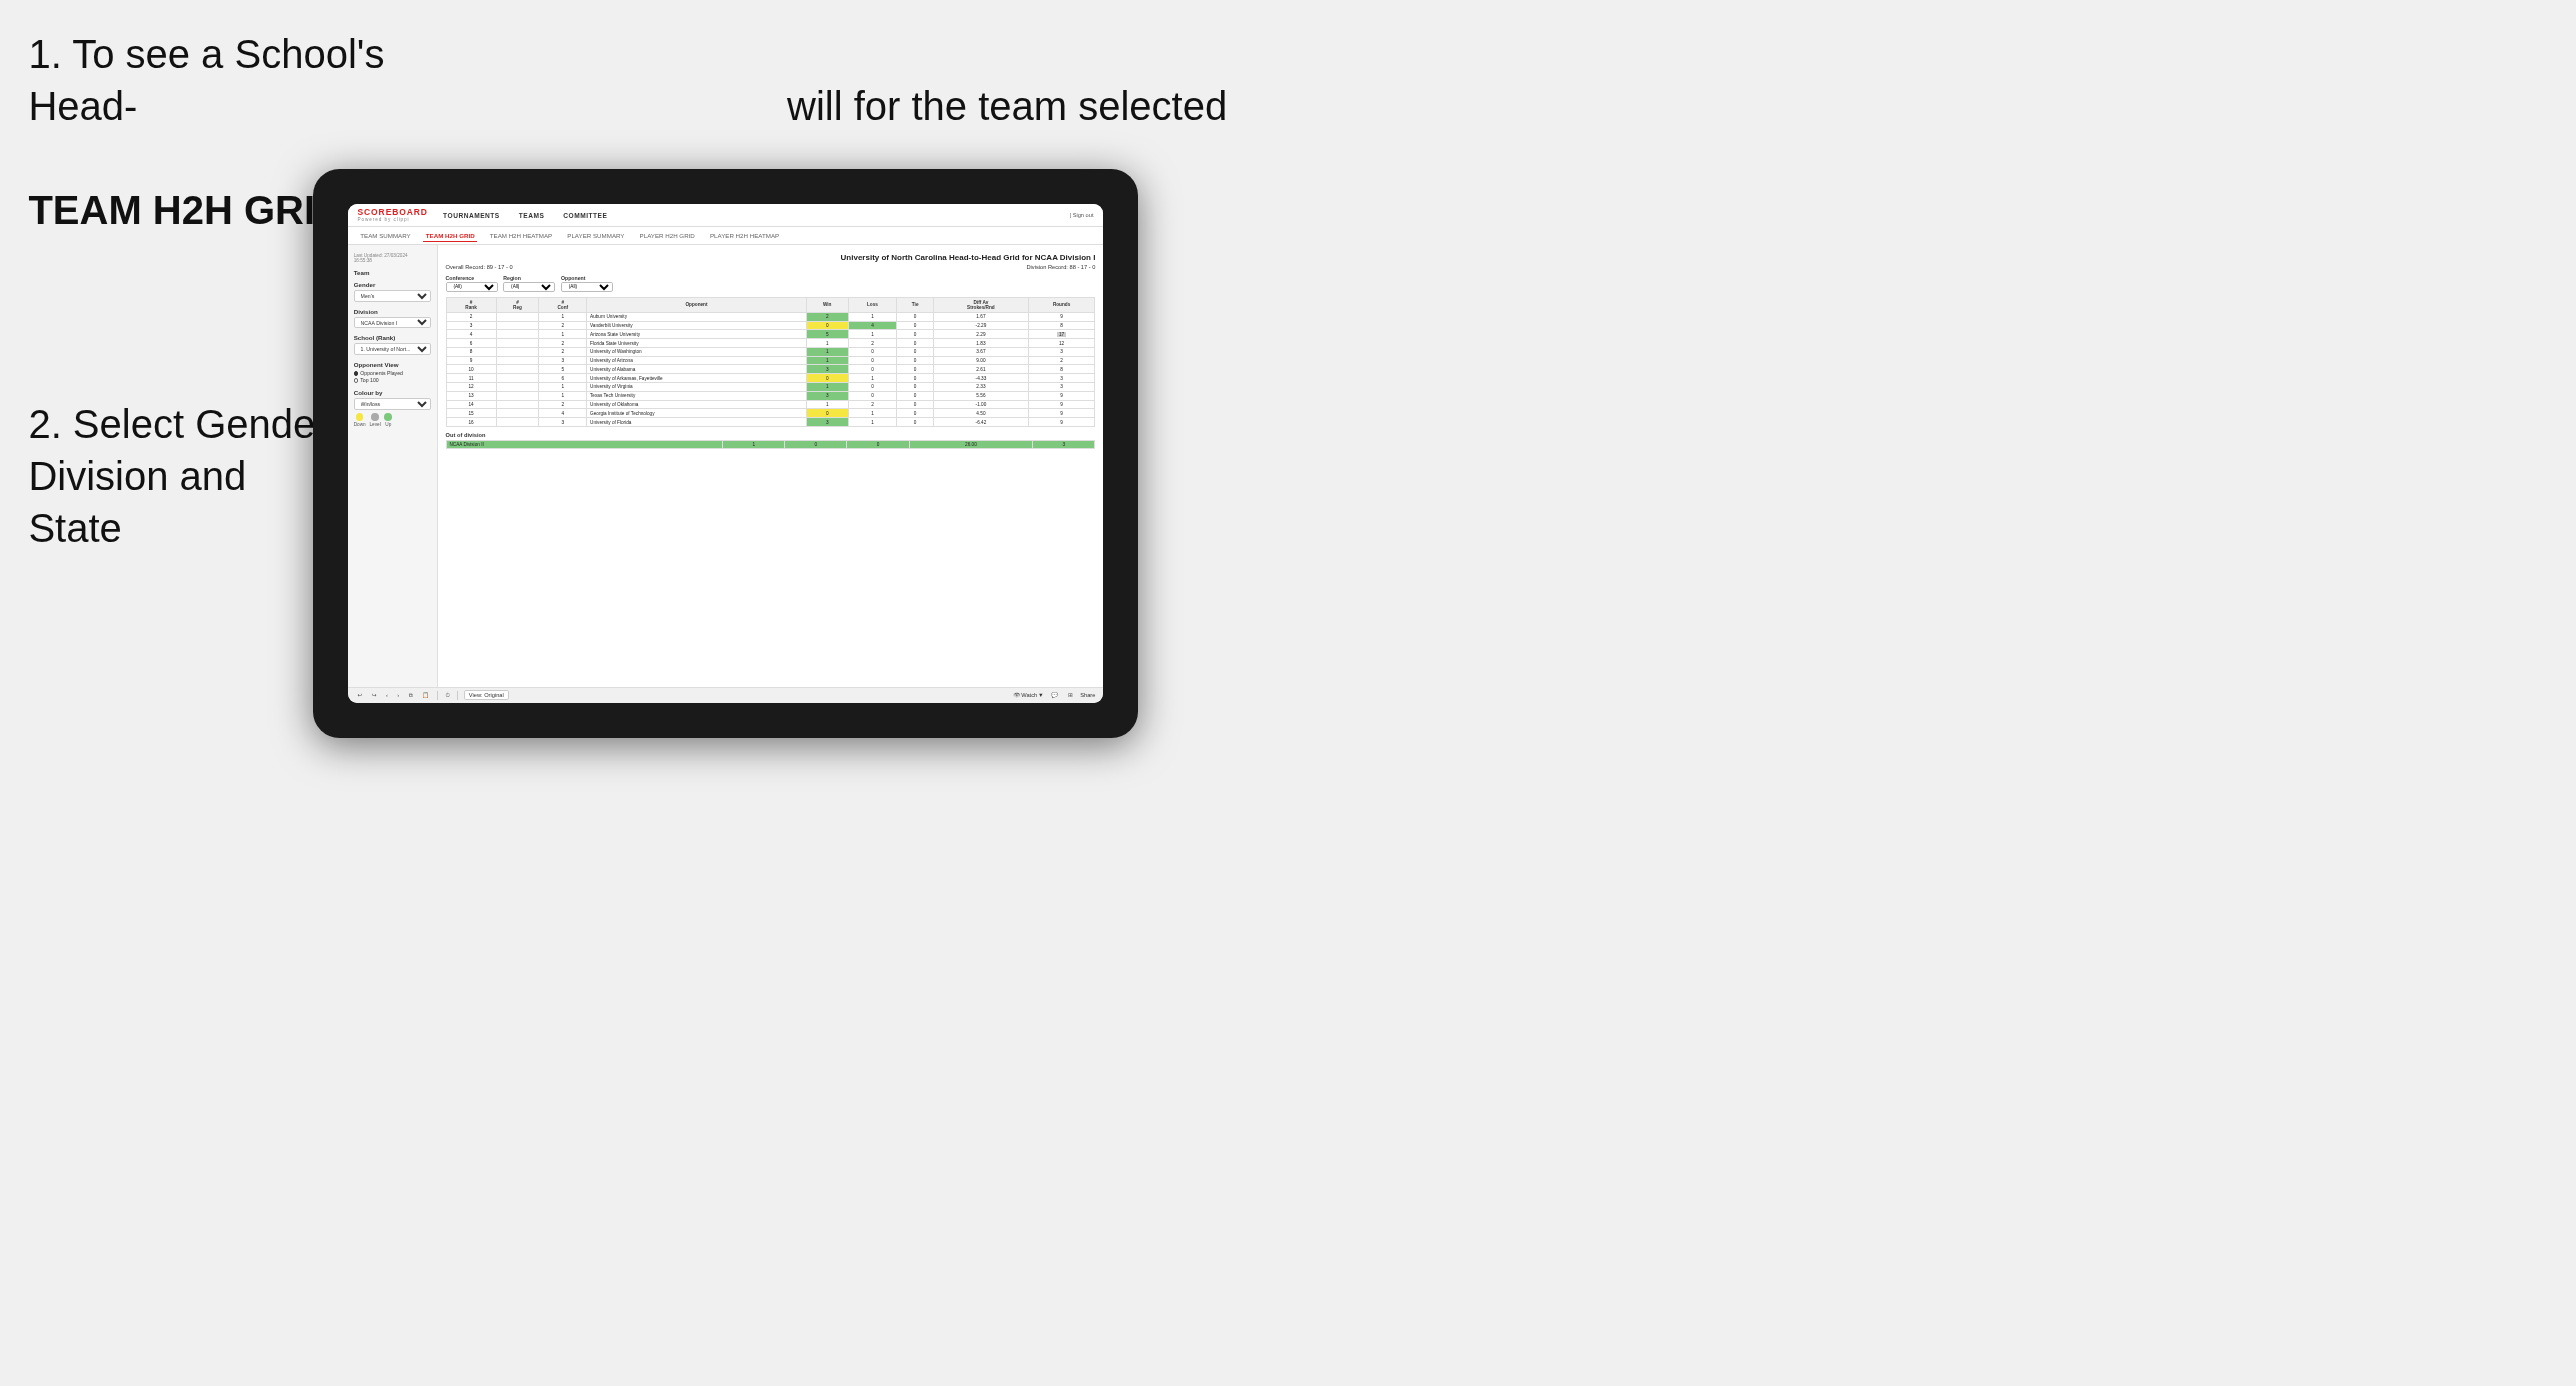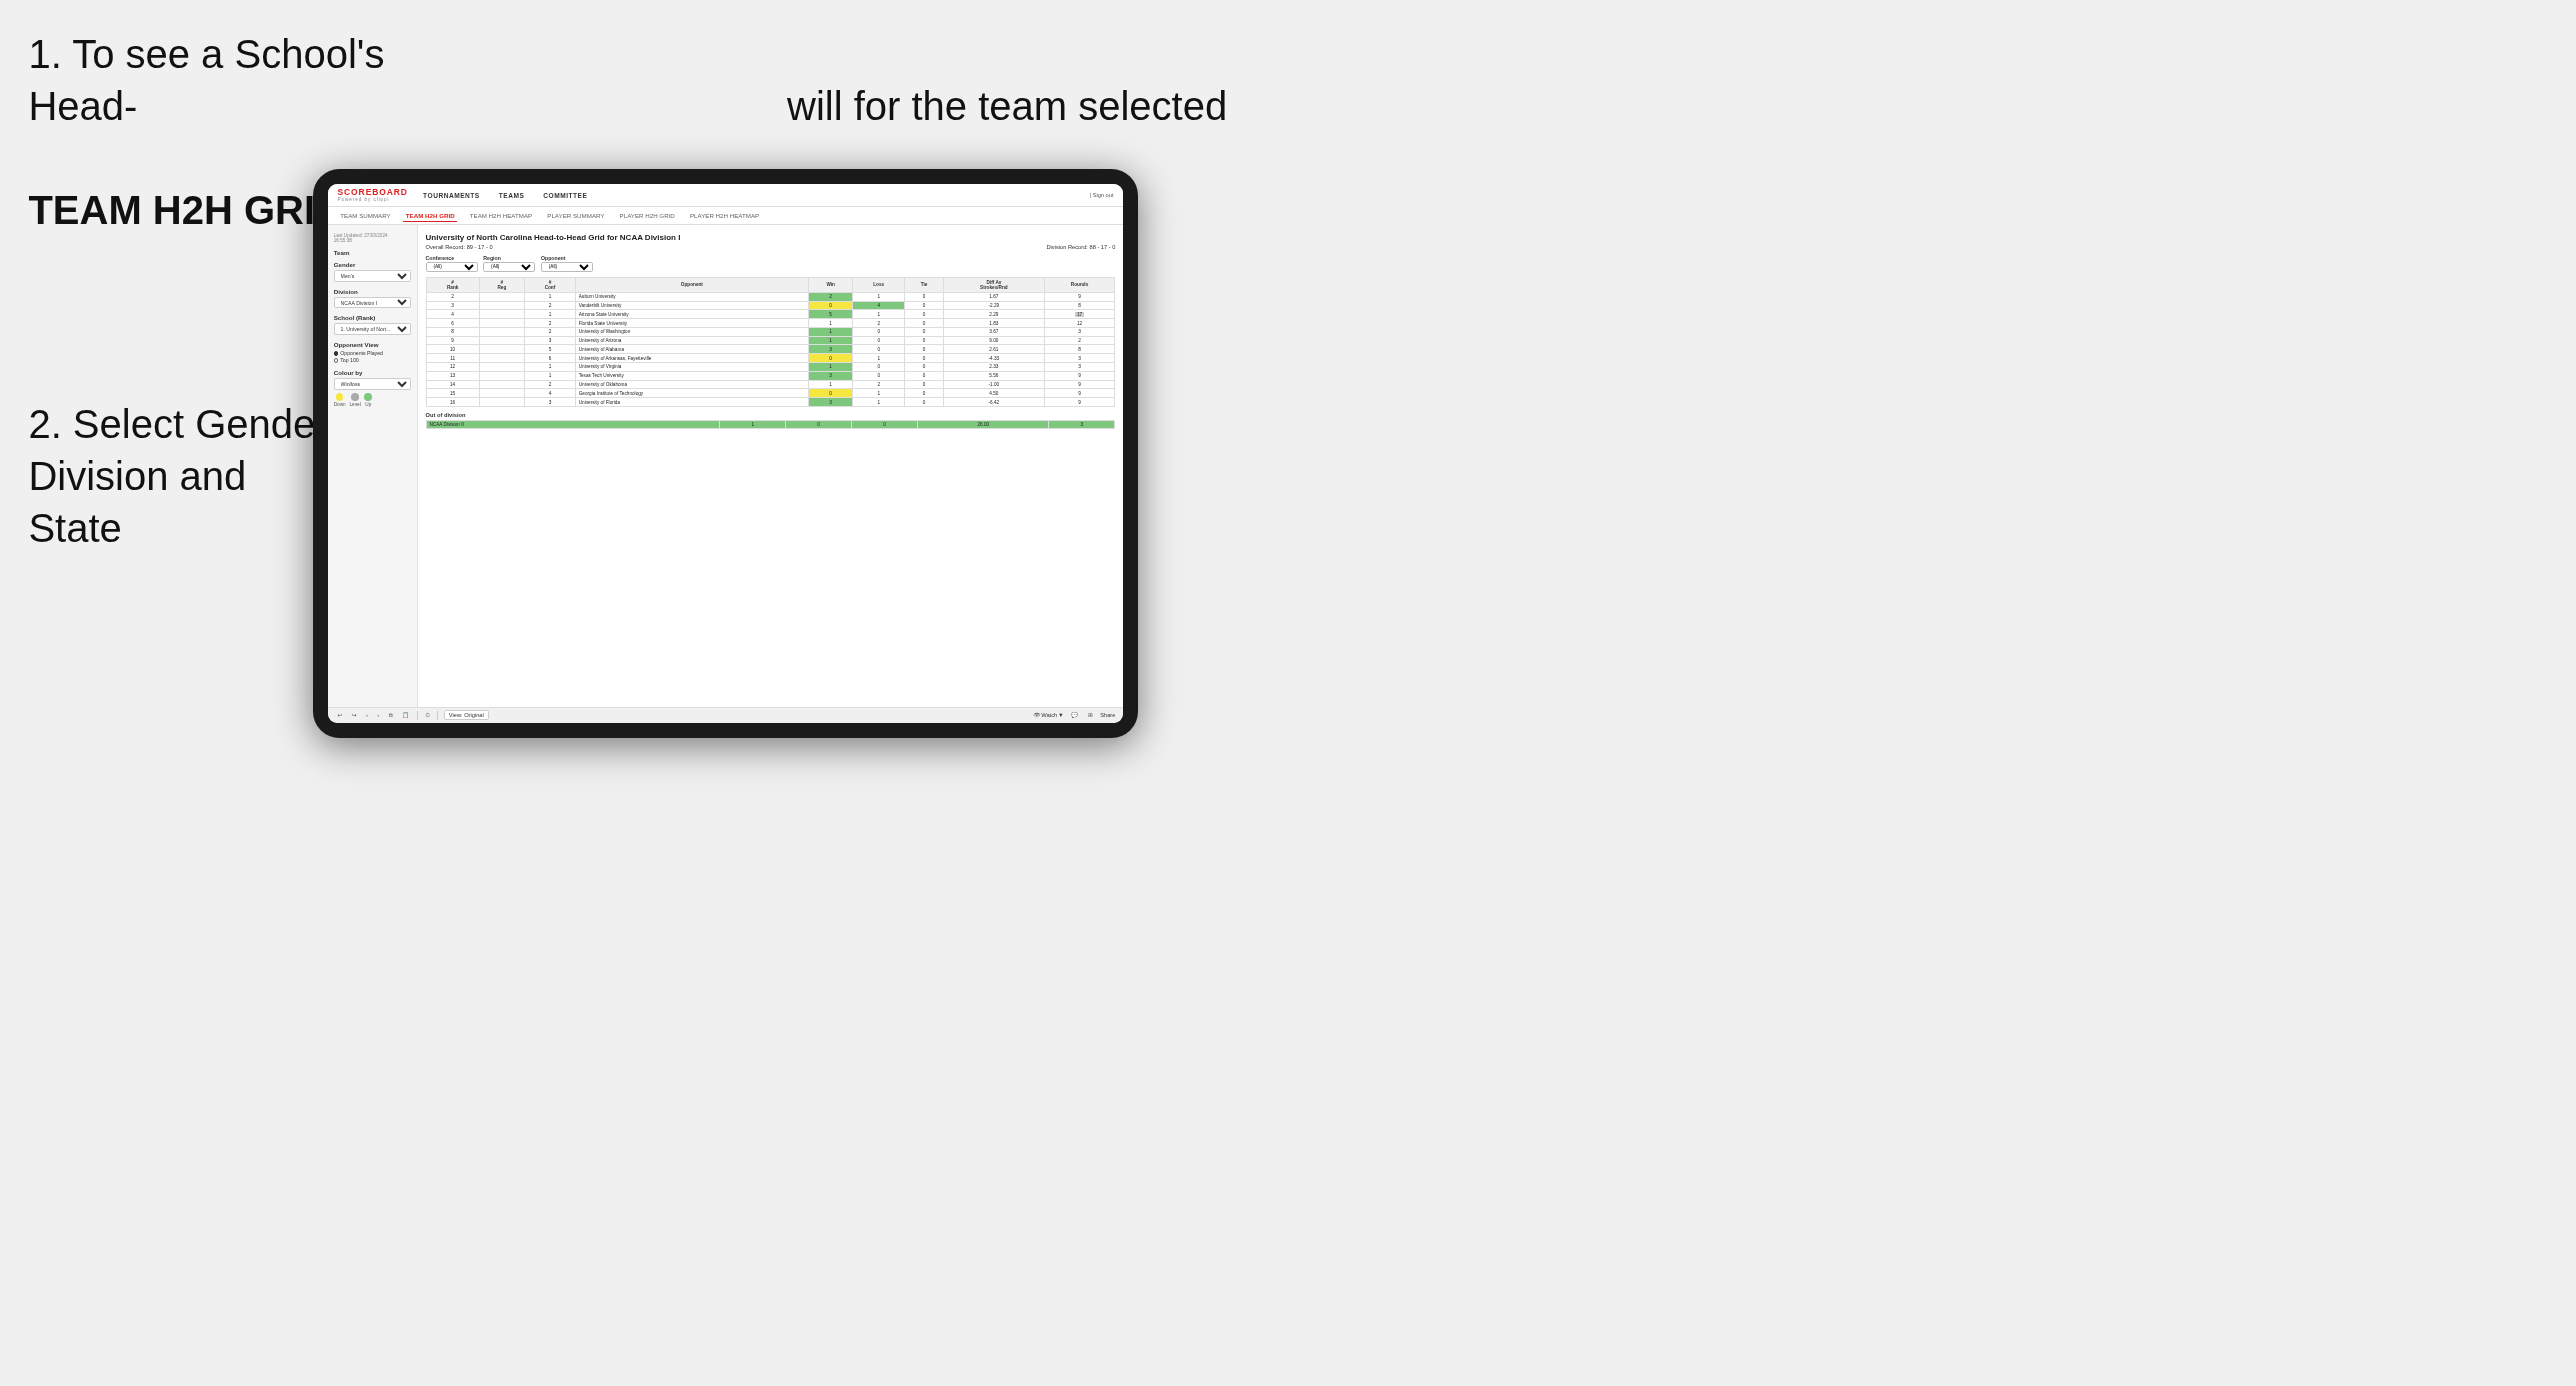--- a/index.html
+++ b/index.html
@@ -28,21 +28,21 @@
     
     .tablet {
       position: absolute;
       left: 313px;
       top: 169px;
       width: 825px;
       height: 569px;
       background: #1a1a1a;
       border-radius: 26.5px;
       box-shadow: 0 7.6px 38px rgba(0,0,0,0.5);
-      padding: 15px;
+      padding: 35px;
     }
     .tablet-screen {
       width: 100%;
       height: 100%;
       background: #fff;
       border-radius: 9.5px;
       overflow: hidden;
       display: flex;
       flex-direction: column;
     }
@@ -171,21 +171,21 @@
     .grid-area {
       flex: 1;
       padding: 7.6px;
       overflow-y: auto;
       background: #fff;
     }
     .grid-title {
       font-size: 8px;
       font-weight: 700;
       color: #222;
-      text-align: left;
+      text-align: right;
       margin-bottom: 1.9px;
     }
     .grid-records {
       display: flex;
       justify-content: space-between;
       font-size: 5.7px;
       color: #333;
       margin-bottom: 4.7px;
     }
     .filter-row {

